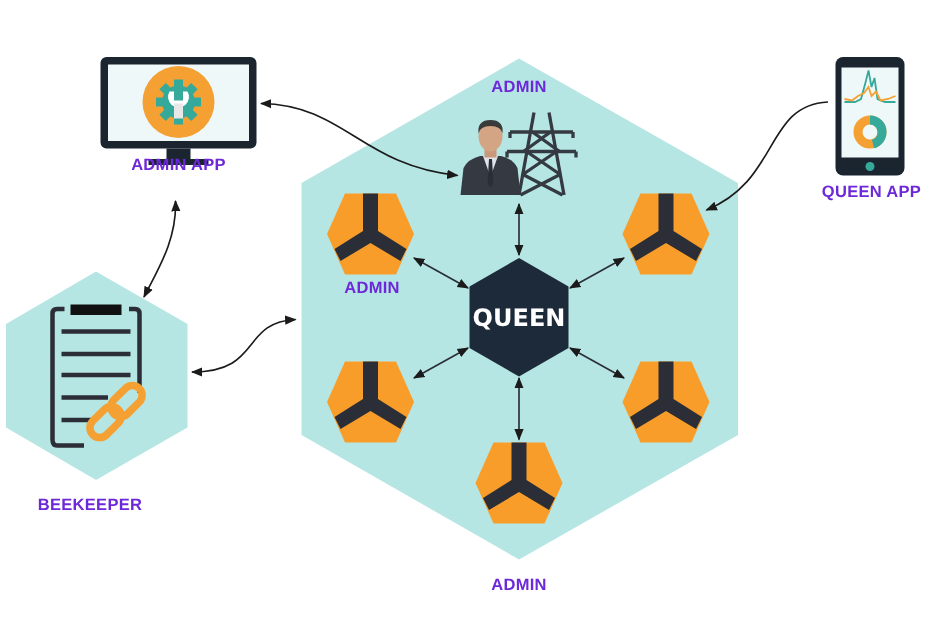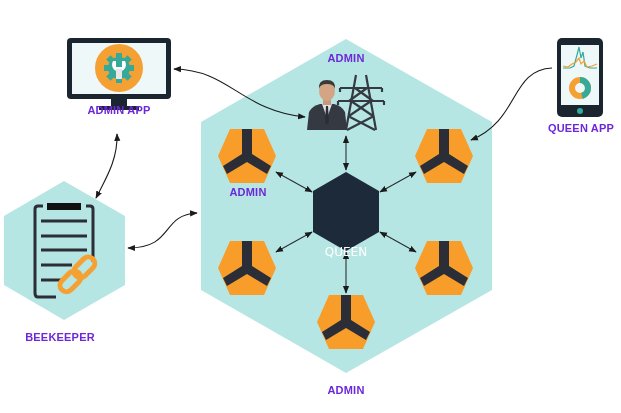--- a/index.html
+++ b/index.html
@@ -11,26 +11,25 @@
       font-weight: bold;
       font-size: 11px;
       color: #6d28d9;
       white-space: nowrap;
       letter-spacing: 0.2px;
       transform: translateX(-50%);
     }
     .queen-label {
       position: absolute;
       font-family: "DejaVu Sans", sans-serif;
-      font-weight: normal;
-      font-size: 12px;
+      font-weight: bold;
+      font-size: 16px;
       color: #ffffff;
       transform: translate(-50%, -50%);
       white-space: nowrap;
-      margin-top: 40px;
     }
   </style>
 </head>
 <body>
 
 <svg id="diagram" width="621" height="413" viewBox="0 0 621 413">
   <defs>
     <marker id="arr" viewBox="0 0 10 10" refX="9" refY="5" markerWidth="7" markerHeight="7" orient="auto-start-reverse">
       <path d="M0,1 L10,5 L0,9 z" fill="#1b1b1b"></path>
     </marker>

